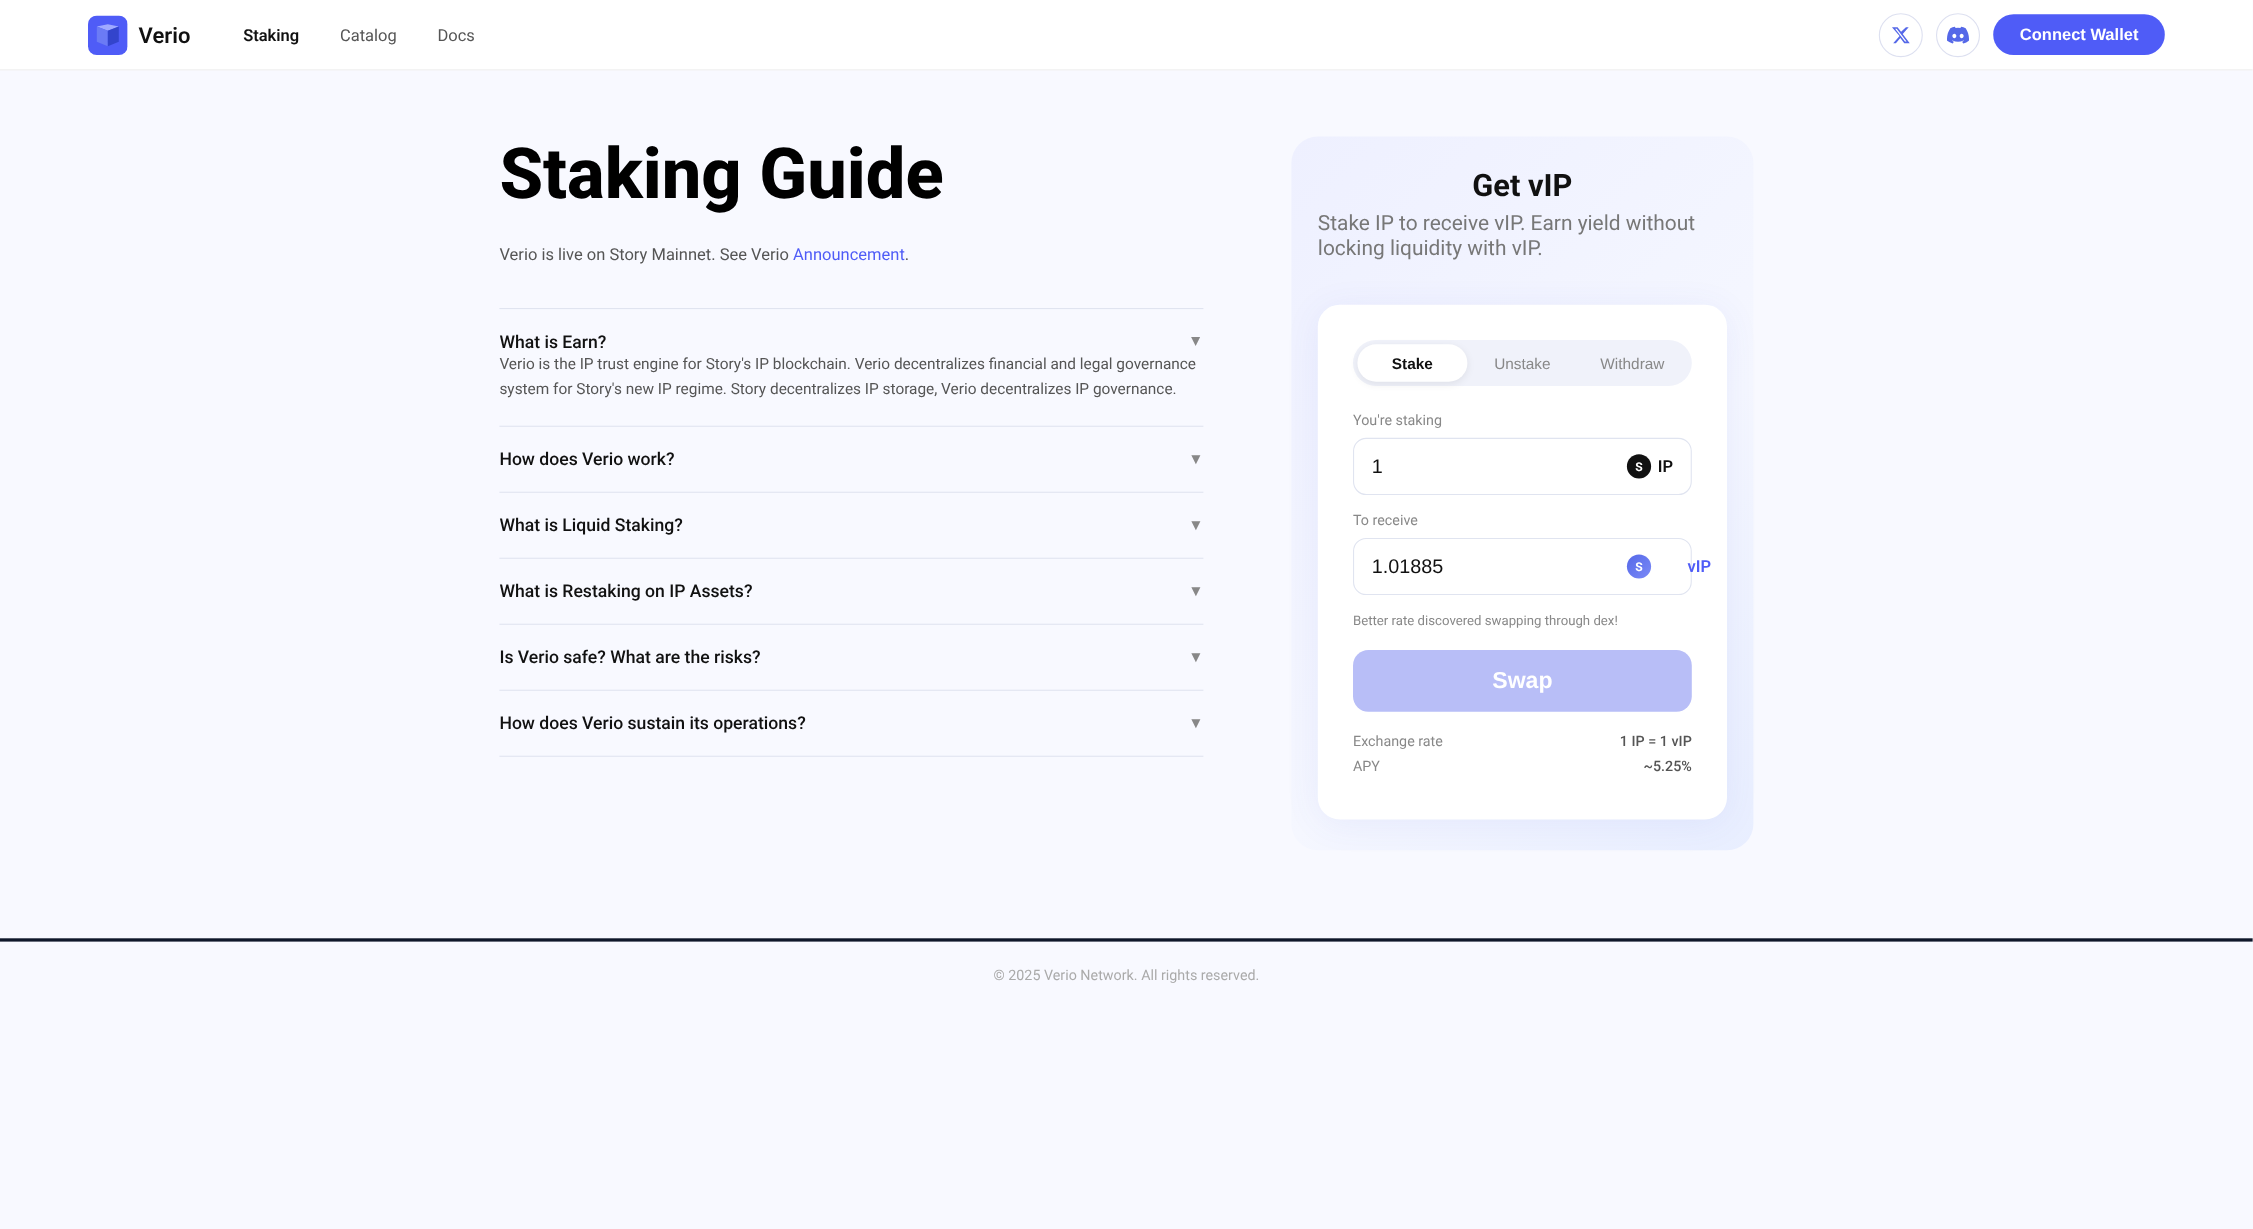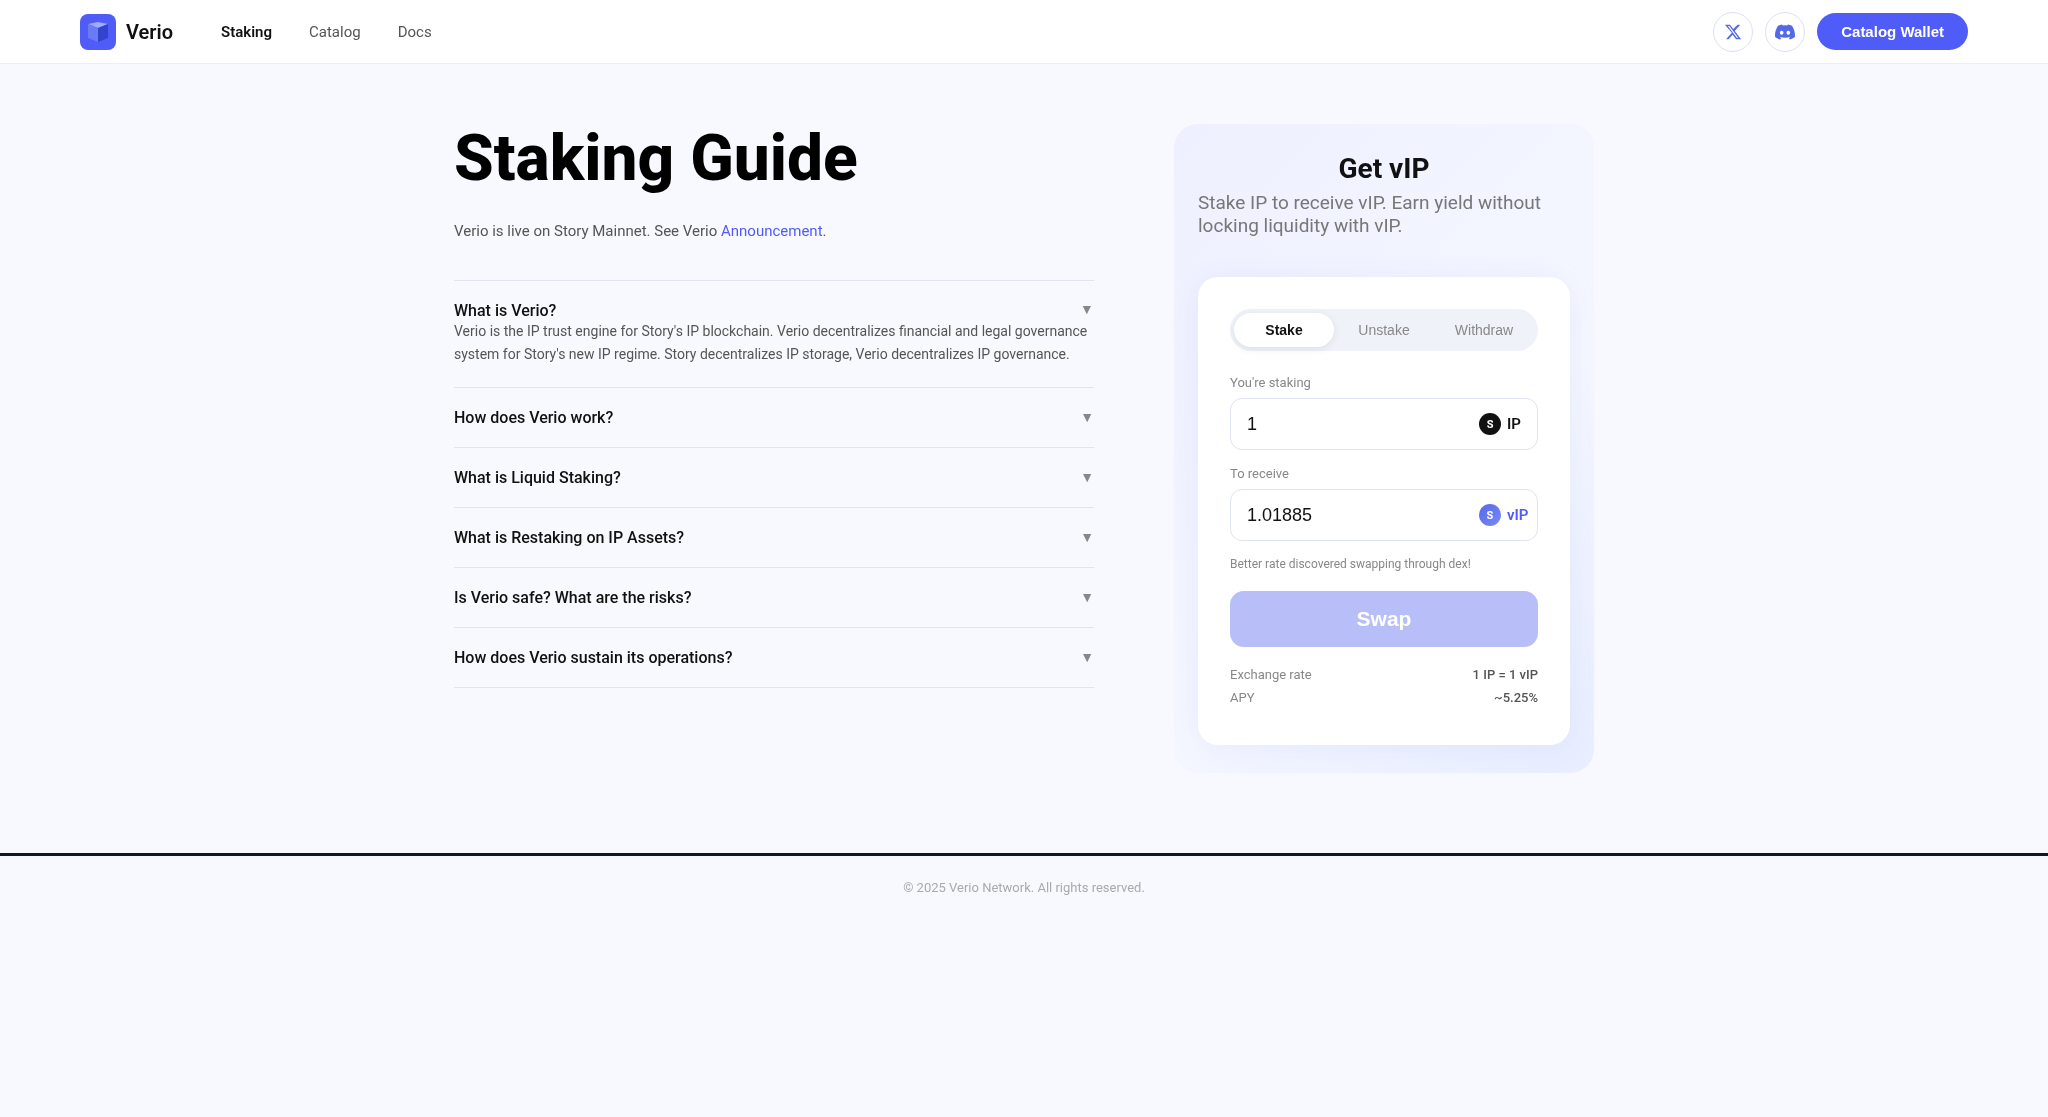--- a/index.html
+++ b/index.html
@@ -332,37 +332,37 @@
     <button class="icon-btn">
       <svg width="18" height="18" viewBox="0 0 24 24" fill="currentColor">
         <path d="M18.244 2.25h3.308l-7.227 8.26 8.502 11.24H16.17l-4.714-6.231-5.401 6.231H2.746l7.73-8.835L1.254 2.25H8.08l4.253 5.622 5.911-5.622zm-1.161 17.52h1.833L7.084 4.126H5.117z"></path>
       </svg>
     </button>
     <button class="icon-btn">
       <svg width="20" height="20" viewBox="0 0 24 24" fill="#5568e8">
         <path d="M20.317 4.37a19.791 19.791 0 0 0-4.885-1.515.074.074 0 0 0-.079.037c-.21.375-.444.864-.608 1.25a18.27 18.27 0 0 0-5.487 0 12.64 12.64 0 0 0-.617-1.25.077.077 0 0 0-.079-.037A19.736 19.736 0 0 0 3.677 4.37a.07.07 0 0 0-.032.027C.533 9.046-.32 13.58.099 18.057a.082.082 0 0 0 .031.057 19.9 19.9 0 0 0 5.993 3.03.078.078 0 0 0 .084-.028 14.09 14.09 0 0 0 1.226-1.994.076.076 0 0 0-.041-.106 13.107 13.107 0 0 1-1.872-.892.077.077 0 0 1-.008-.128 10.2 10.2 0 0 0 .372-.292.074.074 0 0 1 .077-.01c3.928 1.793 8.18 1.793 12.062 0a.074.074 0 0 1 .078.01c.12.098.246.198.373.292a.077.077 0 0 1-.006.127 12.299 12.299 0 0 1-1.873.892.077.077 0 0 0-.041.107c.36.698.772 1.362 1.225 1.993a.076.076 0 0 0 .084.028 19.839 19.839 0 0 0 6.002-3.03.077.077 0 0 0 .032-.054c.5-5.177-.838-9.674-3.549-13.66a.061.061 0 0 0-.031-.03zM8.02 15.33c-1.183 0-2.157-1.085-2.157-2.419 0-1.333.956-2.419 2.157-2.419 1.21 0 2.176 1.096 2.157 2.42 0 1.333-.956 2.418-2.157 2.418zm7.975 0c-1.183 0-2.157-1.085-2.157-2.419 0-1.333.955-2.419 2.157-2.419 1.21 0 2.176 1.096 2.157 2.42 0 1.333-.946 2.418-2.157 2.418z"></path>
       </svg>
     </button>
-    <button class="connect-btn">Catalog Wallet</button>
+    <button class="connect-btn">Connect Wallet</button>
   </div>
 </nav>
 
 <div class="main-content">
 
   <div class="left-panel">
     <h1 class="page-title">Staking Guide</h1>
     <p class="subtitle">
       <span>Verio is live on Story Mainnet. See Verio </span><a>Announcement</a><span>.</span>
     </p>
 
     <div class="faq-list">
 
       <div class="faq-item">
         <div class="faq-header">
-          <span class="faq-question">What is Verio?</span>
+          <span class="faq-question">What is Earn?</span>
           <span class="faq-chevron open">▲</span>
         </div>
         <div class="faq-answer">Verio is the IP trust engine for Story's IP blockchain. Verio decentralizes financial and legal governance system for Story's new IP regime. Story decentralizes IP storage, Verio decentralizes IP governance.</div>
       </div>
 
       <div class="faq-item">
         <div class="faq-header">
           <span class="faq-question">How does Verio work?</span>
           <span class="faq-chevron">▼</span>
         </div>
@@ -422,21 +422,21 @@
             <span>IP</span>
           </div>
         </div>
 
         
         <div class="input-label">To receive</div>
         <div class="input-wrap">
           <input type="text" class="input-field" value="1.01885" style="">
           <div class="input-currency">
             <div class="currency-icon vip">S</div>
-            <span style="color:#4f5cf7;">vIP</span>
+            <span style="color:#4f5cf7;margin-left:27px;">vIP</span>
           </div>
         </div>
 
         
         <p class="better-rate-note">Better rate discovered swapping through dex!</p>
 
         
         <button class="swap-btn">Swap</button>
 
         

